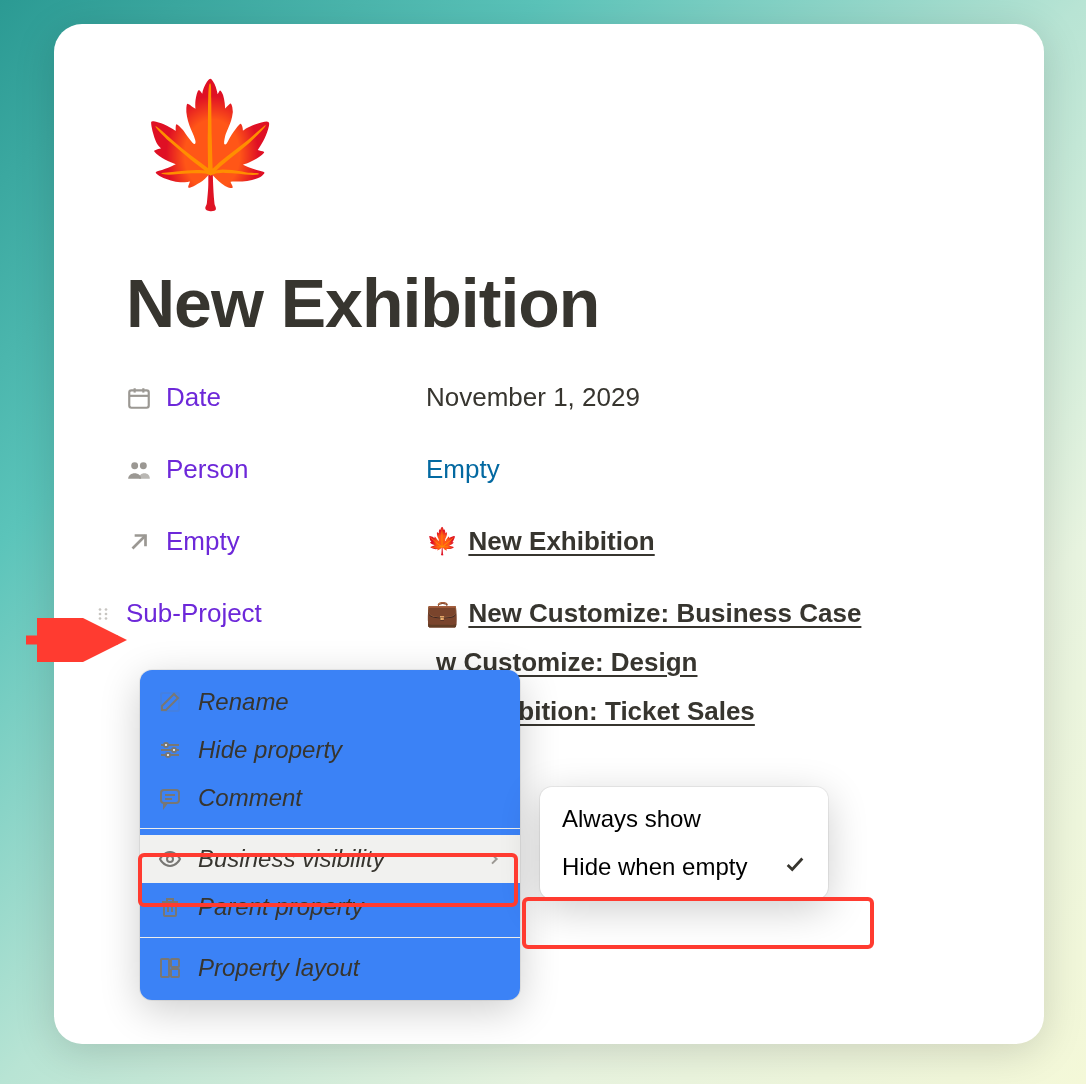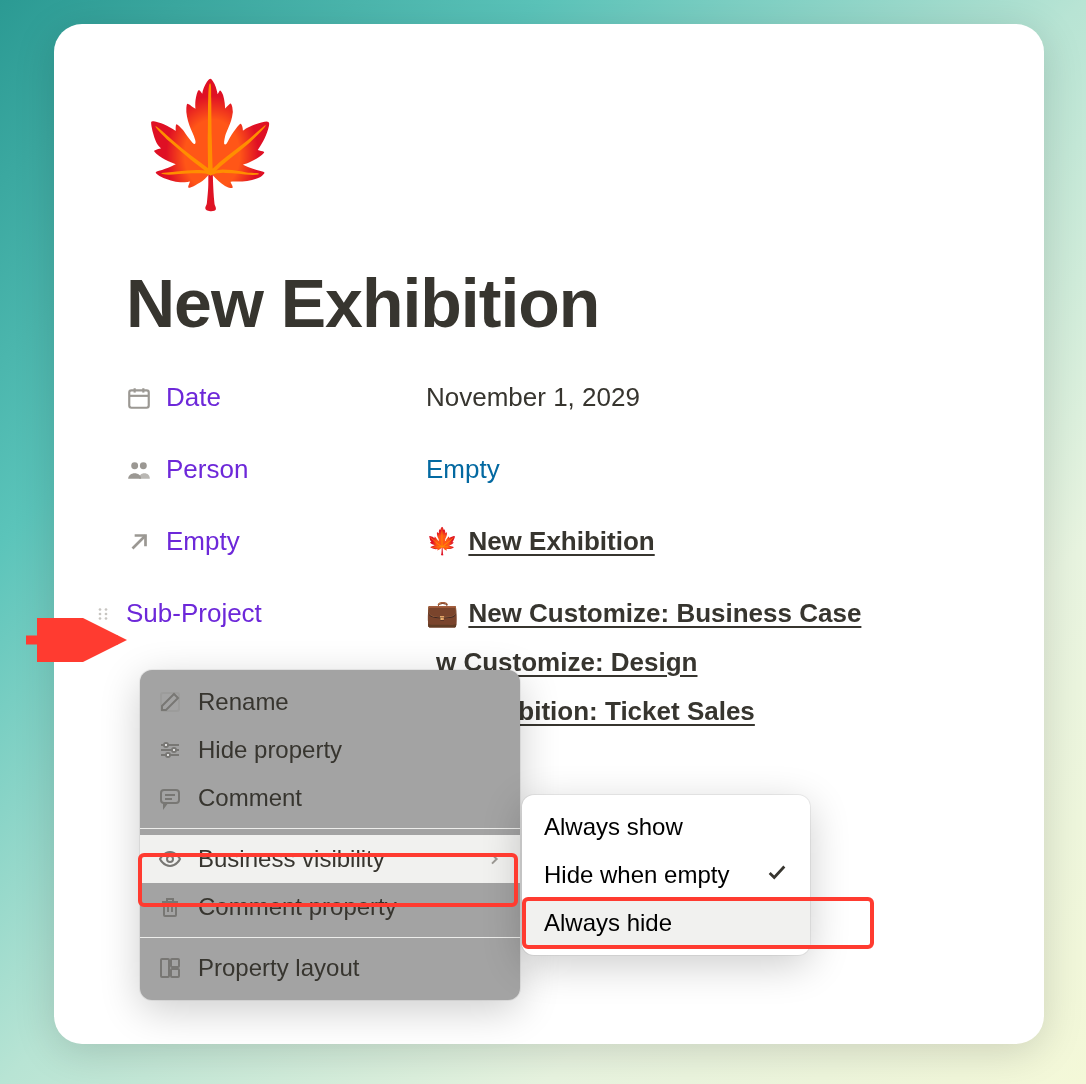--- a/index.html
+++ b/index.html
@@ -92,26 +92,27 @@
     }
     .icon svg { width: 100%; height: 100%; }
     .emoji-small { font-size: 26px; }
 
     
     .context-menu {
       position: absolute;
       top: 670px;
       left: 140px;
       width: 380px;
-      background: #a3a3a3;
+      background: #3b82f6;
       border-radius: 12px;
       box-shadow: 0 10px 40px rgba(0,0,0,0.2), 0 0 0 1px rgba(0,0,0,0.06);
       padding: 8px 0;
       font-size: 24px;
       color: #37352f;
+      font-style: italic;
     }
     .menu-item {
       display: flex;
       align-items: center;
       gap: 16px;
       padding: 10px 18px;
       cursor: pointer;
       position: relative;
     }
     .menu-item.hover { background: #f1f1ef; }
@@ -132,28 +133,27 @@
       display:inline-flex;
       align-items:center;
       justify-content:center;
     }
     .menu-icon svg { width:100%; height:100%; stroke: currentColor; }
 
     
     .sub-menu {
       position: absolute;
       top: 787px;
-      left: 522px;
+      left: 540px;
       width: 288px;
       background: #fff;
       border-radius: 12px;
       box-shadow: 0 10px 40px rgba(0,0,0,0.2), 0 0 0 1px rgba(0,0,0,0.06);
       padding: 8px 0;
       font-size: 24px;
-      margin-top: 8px;
     }
     .sub-item {
       display: flex;
       align-items: center;
       padding: 10px 22px;
       cursor: pointer;
       position: relative;
     }
     .sub-item.hover { background: #f1f1ef; }
     .sub-item .check { margin-left: auto; font-weight: 700; }
@@ -331,21 +331,21 @@
   <div class="menu-item">
     <span class="menu-icon">
       <svg viewBox="0 0 24 24" fill="none" stroke-width="2">
           <path d="M4 7h16"></path>
           <path d="M6 7v13a1 1 0 001 1h10a1 1 0 001-1V7"></path>
           <path d="M9 7V4h6v3"></path>
           <line x1="10" y1="11" x2="10" y2="17"></line>
           <line x1="14" y1="11" x2="14" y2="17"></line>
         </svg>
     </span>
-    <span>Comment property</span>
+    <span>Parent property</span>
   </div>
   <div class="menu-sep"></div>
   <div class="menu-item">
     <span class="menu-icon">
       <svg viewBox="0 0 24 24" fill="none" stroke-width="2">
           <rect x="3" y="3" width="8" height="18" rx="1"></rect>
           <rect x="13" y="3" width="8" height="8" rx="1"></rect>
           <rect x="13" y="13" width="8" height="8" rx="1"></rect>
         </svg>
     </span>
@@ -358,19 +358,16 @@
     <span>Always show</span>
   </div>
   <div class="sub-item">
     <span>Hide when empty</span>
     <span class="check">
       <svg width="22" height="22" viewBox="0 0 24 24" fill="none" stroke="#37352f" stroke-width="3">
           <polyline points="4 13 9 18 20 6"></polyline>
         </svg>
     </span>
   </div>
-  <div class="sub-item hover">
-    <span>Always hide</span>
-  </div>
 </div>
 
 <div class="red-box red-box-1"></div>
 <div class="red-box red-box-2"></div>
 
 </body></html>

